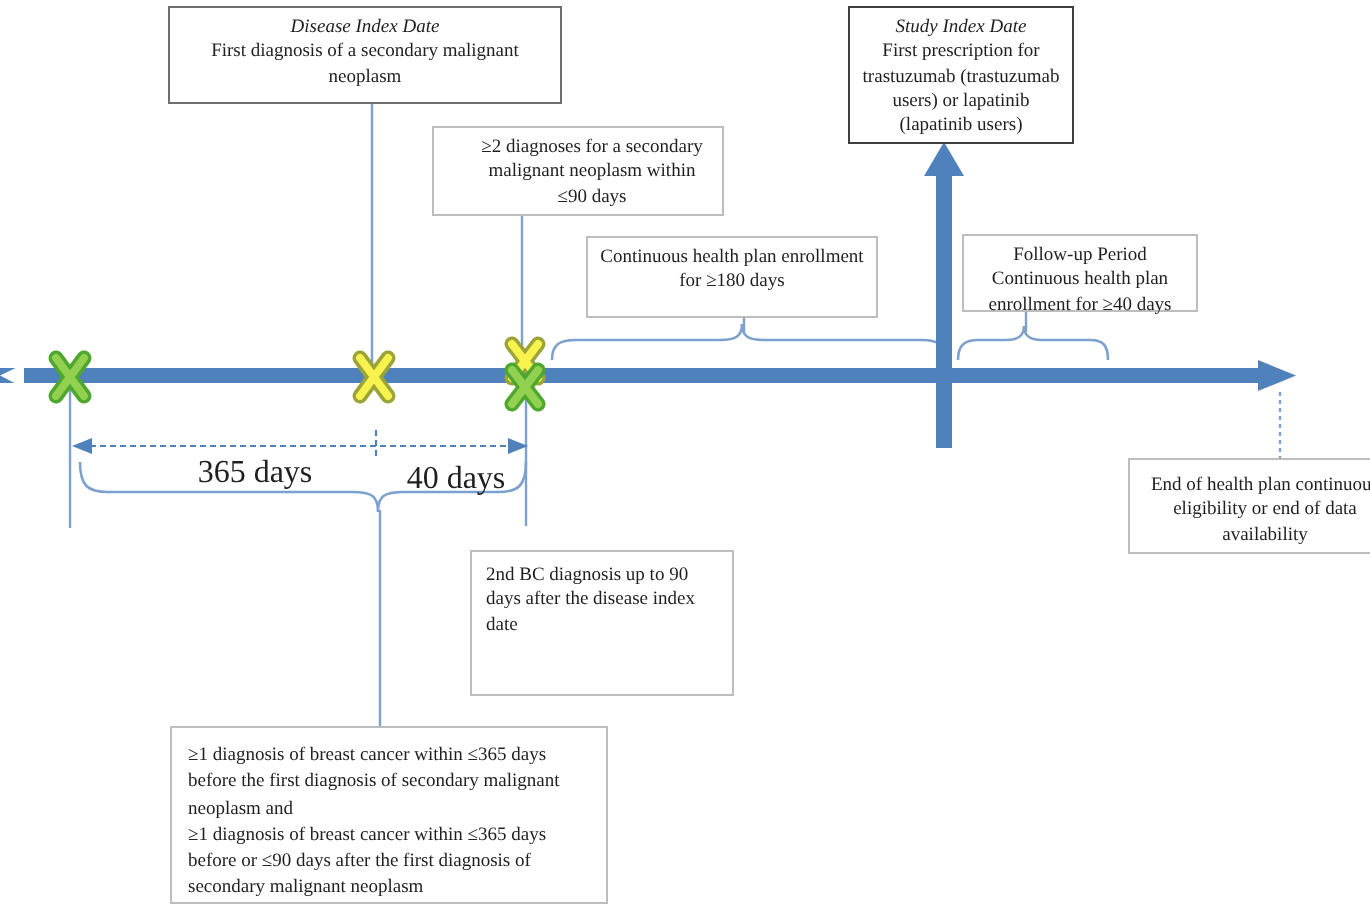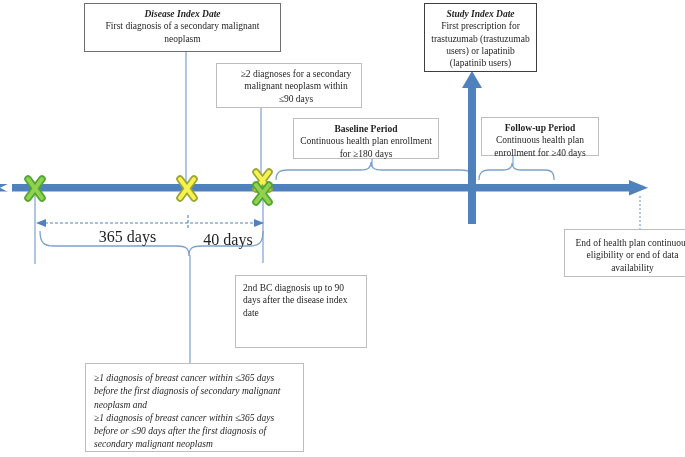--- a/index.html
+++ b/index.html
@@ -5,21 +5,21 @@
   html,body{margin:0;padding:0;background:#fff;}
   .canvas{
     position:relative;width:685px;height:457px;background:#ffffff;overflow:hidden;
     font-family:"Liberation Serif","DejaVu Serif",serif;color:#1f1f1f;
   }
   svg.layer{position:absolute;left:0;top:0;z-index:1;}
   .box{
     position:absolute;background:#ffffff;box-sizing:border-box;z-index:2;
     font-size:9.5px;line-height:1.3;text-align:center;padding:4px 5px;
   }
-  .box .title{font-weight:bold;display:block;}
+  .box .title{font-weight:normal;display:block;}
   .box .title.italic{font-style:italic;}
   .border-dark{border:1.5px solid #3f3f3f;}
   .border-mid{border:1px solid #6e6e6e;}
   .border-light{border:1px solid #bdbdbd;}
   .left-align{text-align:left;}
   .days-label{
     position:absolute;z-index:2;font-size:16px;color:#1f1f1f;text-align:center;background:transparent;
   }
   .timeline-fill{fill:var(--timeline-blue,#4f81bd);}
   .conn{stroke:var(--connector-blue,#7da0cc);stroke-width:1.2;fill:none;}
@@ -117,39 +117,38 @@
   <div class="box border-dark" style="left:424px;top:3px;width:113px;height:69px;">
     <span class="title italic">Study Index Date</span>
     <span>First prescription for trastuzumab (trastuzumab users) or lapatinib (lapatinib users)</span>
   </div>
 
   <div class="box border-light" style="left:216px;top:63px;width:146px;height:45px;padding-left:19px;">
     <span>≥2 diagnoses for a secondary malignant neoplasm within ≤90 days</span>
   </div>
 
   <div class="box border-light" style="left:293px;top:118px;width:146px;height:41px;">
-    <span class="title">Baseline Period</span>
     <span>Continuous health plan enrollment for ≥180 days</span>
   </div>
 
   <div class="box border-light" style="left:481px;top:117px;width:118px;height:39px;">
     <span class="title">Follow-up Period</span>
     <span>Continuous health plan enrollment for ≥40 days</span>
   </div>
 
 
   <div class="box border-light left-align" style="left:235px;top:275px;width:132px;height:73px;padding:6px 7px;">
     <span>2nd BC diagnosis up to 90 days after the disease index date</span>
   </div>
 
   <div class="box border-light" style="left:564px;top:229px;width:137px;height:48px;padding-top:7px;">
     <span>End of health plan continuous eligibility or end of data availability</span>
   </div>
 
-  <div class="box border-light left-align" style="left:85px;top:363px;width:219px;height:89px;padding:8px 8px;line-height:1.4;font-style:italic;">
+  <div class="box border-light left-align" style="left:85px;top:363px;width:219px;height:89px;padding:8px 8px;line-height:1.4;">
     <span>≥1 diagnosis of breast cancer within ≤365 days before the first diagnosis of secondary malignant neoplasm and</span><br>
     <span>≥1 diagnosis of breast cancer within ≤365 days before or ≤90 days after the first diagnosis of secondary malignant neoplasm</span>
   </div>
 
   <div class="days-label" style="left:95px;top:228px;width:65px;">365 days</div>
   <div class="days-label" style="left:203px;top:231px;width:50px;">40 days</div>
 
 </div>
 
 </body></html>

